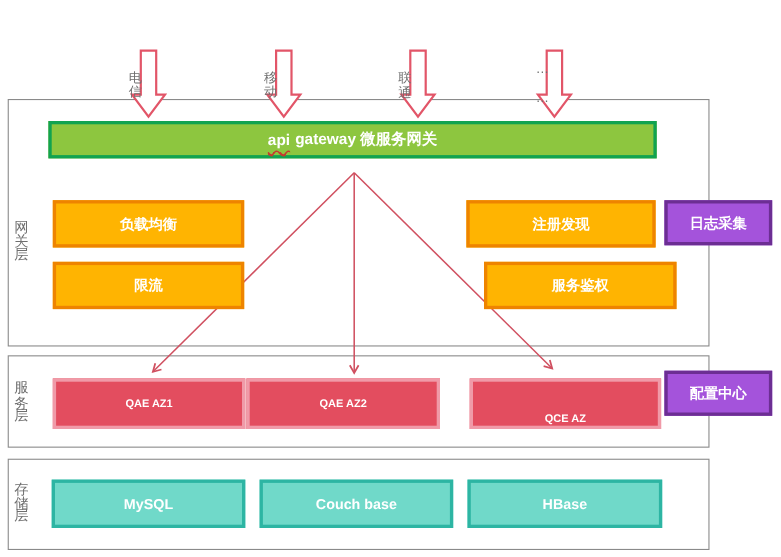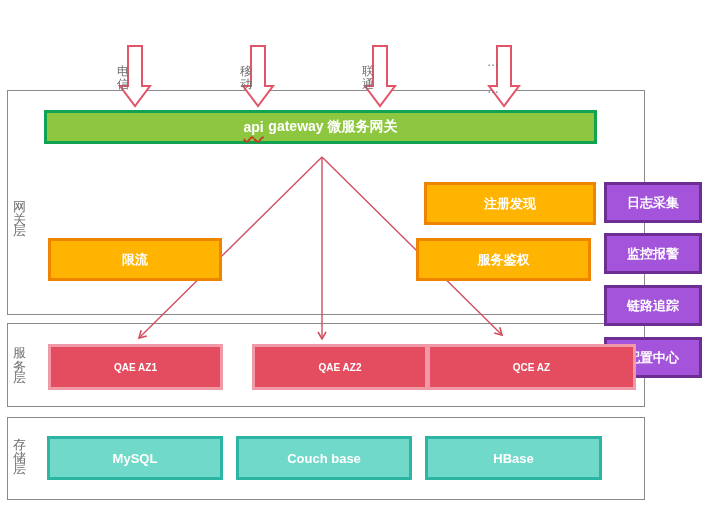--- a/index.html
+++ b/index.html
@@ -46,32 +46,32 @@
     background:#8dc63f; border:3px solid #11a350;
   }
   #gateway-box .wavy {
     text-decoration:underline wavy #c43b2e; text-decoration-thickness:1.5px;
     text-underline-offset:4px; margin-right:0.33em;
   }
   .feature { background:#ffb401; border:3px solid #ee8400; font-size:13px; height:43px; }
   #feature-0 { left:48px;  top:182px; width:174px; }
   #feature-1 { left:48px;  top:238px; width:174px; }
   #feature-2 { left:424px; top:182px; width:172px; }
-  #feature-3 { left:416px; top:238px; width:175px; }
+  #feature-3 { left:440px; top:238px; width:175px; }
 
   .support { background:#a453db; border:3px solid #6c2e93; font-size:13px; left:604px; width:98px; height:41px; }
   #support-0 { top:182px; }
   #support-1 { top:233px; }
   #support-2 { top:285px; }
   #support-3 { top:337px; }
 
   .zone { background:#e34d5f; border:3px solid #f09aa8; font-size:10px; height:46px; top:344px; }
   #zone-0 { left:48px;  width:175px; }
-  #zone-1 { left:252px; width:176px; }
-  #zone-2 { left:427px; width:209px; }
+  #zone-1 { left:224px; width:176px; }
+  #zone-2 { left:427px; width:174px;align-items:flex-end; }
 
   .store { background:#70d9c9; border:3px solid #2db5a3; font-size:13px; height:44px; top:436px; }
   #store-0 { left:47px;  width:176px; }
   #store-1 { left:236px; width:176px; }
   #store-2 { left:425px; width:177px; }
 </style>
 </head>
 <body>
 
 <div class="canvas">
@@ -110,38 +110,35 @@
   <div class="vlabel" id="vlabel-gateway">网关层</div>
   <div class="vlabel" id="vlabel-service">服务层</div>
   <div class="vlabel" id="vlabel-storage">存储层</div>
 
 
   <div class="box" id="gateway-box">
     <span class="wavy">api</span>
     <span>gateway 微服务网关</span>
   </div>
 
+  <div class="box feature" id="feature-0">
+    <span>负载均衡</span>
+  </div>
   <div class="box feature" id="feature-1">
     <span>限流</span>
   </div>
   <div class="box feature" id="feature-2">
     <span>注册发现</span>
   </div>
   <div class="box feature" id="feature-3">
     <span>服务鉴权</span>
   </div>
 
   <div class="box support" id="support-0">
     <span>日志采集</span>
-  </div>
-  <div class="box support" id="support-1">
-    <span>监控报警</span>
-  </div>
-  <div class="box support" id="support-2">
-    <span>链路追踪</span>
   </div>
   <div class="box support" id="support-3">
     <span>配置中心</span>
   </div>
 
   <div class="box zone" id="zone-0">
     <span>QAE AZ1</span>
   </div>
   <div class="box zone" id="zone-1">
     <span>QAE AZ2</span>

